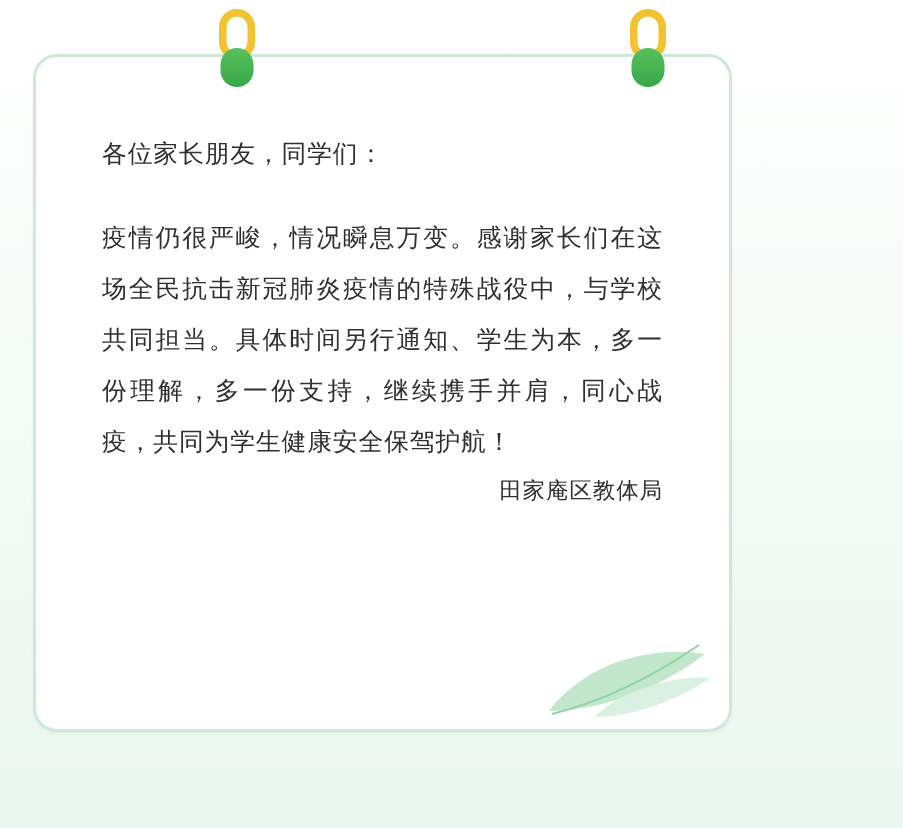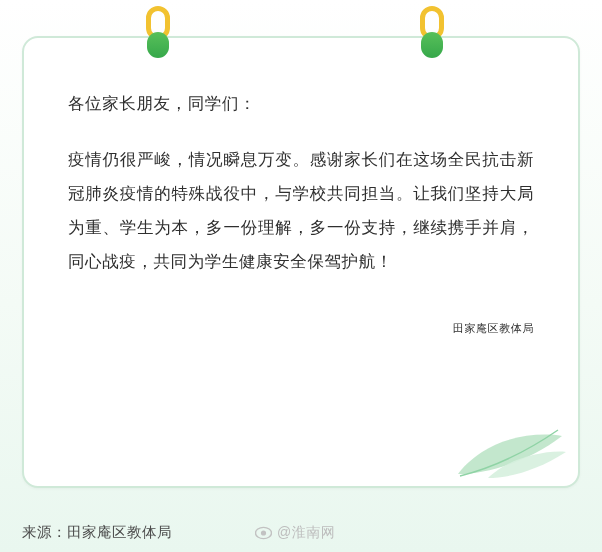--- a/index.html
+++ b/index.html
@@ -48,21 +48,21 @@
     border-radius: 11px;
     background: linear-gradient(180deg, #58c05a 0%, #36a84a 100%);
   }
   .clip.left { left: 146px; }
   .clip.right { left: 420px; }
 
   .card {
     position: absolute;
     left: 22px;
     top: 36px;
-    width: 558px;
+    width: 466px;
     height: 452px;
     background: #ffffff;
     border: 2px solid #cfe9d8;
     border-radius: 16px;
     box-sizing: border-box;
     overflow: hidden;
     box-shadow: 0 1px 3px rgba(0,0,0,0.04);
   }
   .card-inner {
     padding: 48px 44px 20px 44px;
@@ -72,23 +72,22 @@
     font-size: 16.5px;
     line-height: 34px;
     color: #2f2f2f;
     letter-spacing: 0.6px;
     text-align: justify;
     margin: 0 0 22px 0;
     white-space: pre-wrap;
   }
   .para:last-of-type { margin-bottom: 0; }
   .signature {
-    margin-top: 34px;
     text-align: right;
-    font-size: 11px;
+    font-size: 15px;
     line-height: 32px;
     color: #2f2f2f;
     letter-spacing: 0.6px;
   }
   
   .leaf-deco {
     position: absolute;
     right: 10px;
     bottom: 4px;
     width: 120px;
@@ -143,38 +142,26 @@
   </div>
 
   <div class="clip right">
     <div class="ring"></div>
     <div class="bead"></div>
   </div>
 
   <div class="card">
     <div class="card-inner">
       <p class="para">各位家长朋友，同学们：</p>
-      <p class="para">疫情仍很严峻，情况瞬息万变。感谢家长们在这场全民抗击新冠肺炎疫情的特殊战役中，与学校共同担当。让我们坚持大局为重、学生为本，多一份理解，多一份支持，继续携手并肩，同心战疫，共同为学生健康安全保驾护航！</p>
+      <p class="para">疫情仍很严峻，情况瞬息万变。感谢家长们在这场全民抗击新冠肺炎疫情的特殊战役中，与学校共同担当。具体时间另行通知、学生为本，多一份理解，多一份支持，继续携手并肩，同心战疫，共同为学生健康安全保驾护航！</p>
       <div class="signature">田家庵区教体局</div>
 
     </div>
 
     <svg class="leaf-deco" viewBox="0 0 120 60">
       <path d="M10 52 C40 52 80 40 114 14 C92 10 58 14 34 30 C22 38 14 46 10 52 Z" fill="#b9e3c4" opacity="0.85"></path>
       <path d="M12 54 C44 46 78 30 110 8" stroke="#8fd3a5" stroke-width="1.4" fill="none"></path>
       <path d="M40 56 C62 56 90 48 118 30 C102 28 74 34 56 44 C48 49 43 53 40 56 Z" fill="#d6f0de" opacity="0.9"></path>
     </svg>
   </div>
 
-  <div class="footer">
-    <div class="source">来源：田家庵区教体局</div>
-    <div class="watermark">
-      <span class="weibo-eye">
-        <svg width="17" height="14" viewBox="0 0 17 14">
-          <ellipse cx="8.5" cy="7" rx="8" ry="5.6" fill="none" stroke="#c2c2c2" stroke-width="1.4"></ellipse>
-          <circle cx="8.5" cy="7" r="2.6" fill="#c2c2c2"></circle>
-        </svg>
-      </span>
-      <span class="wm-name">@淮南网</span>
-    </div>
-  </div>
 
 </div>
 
 </body></html>

